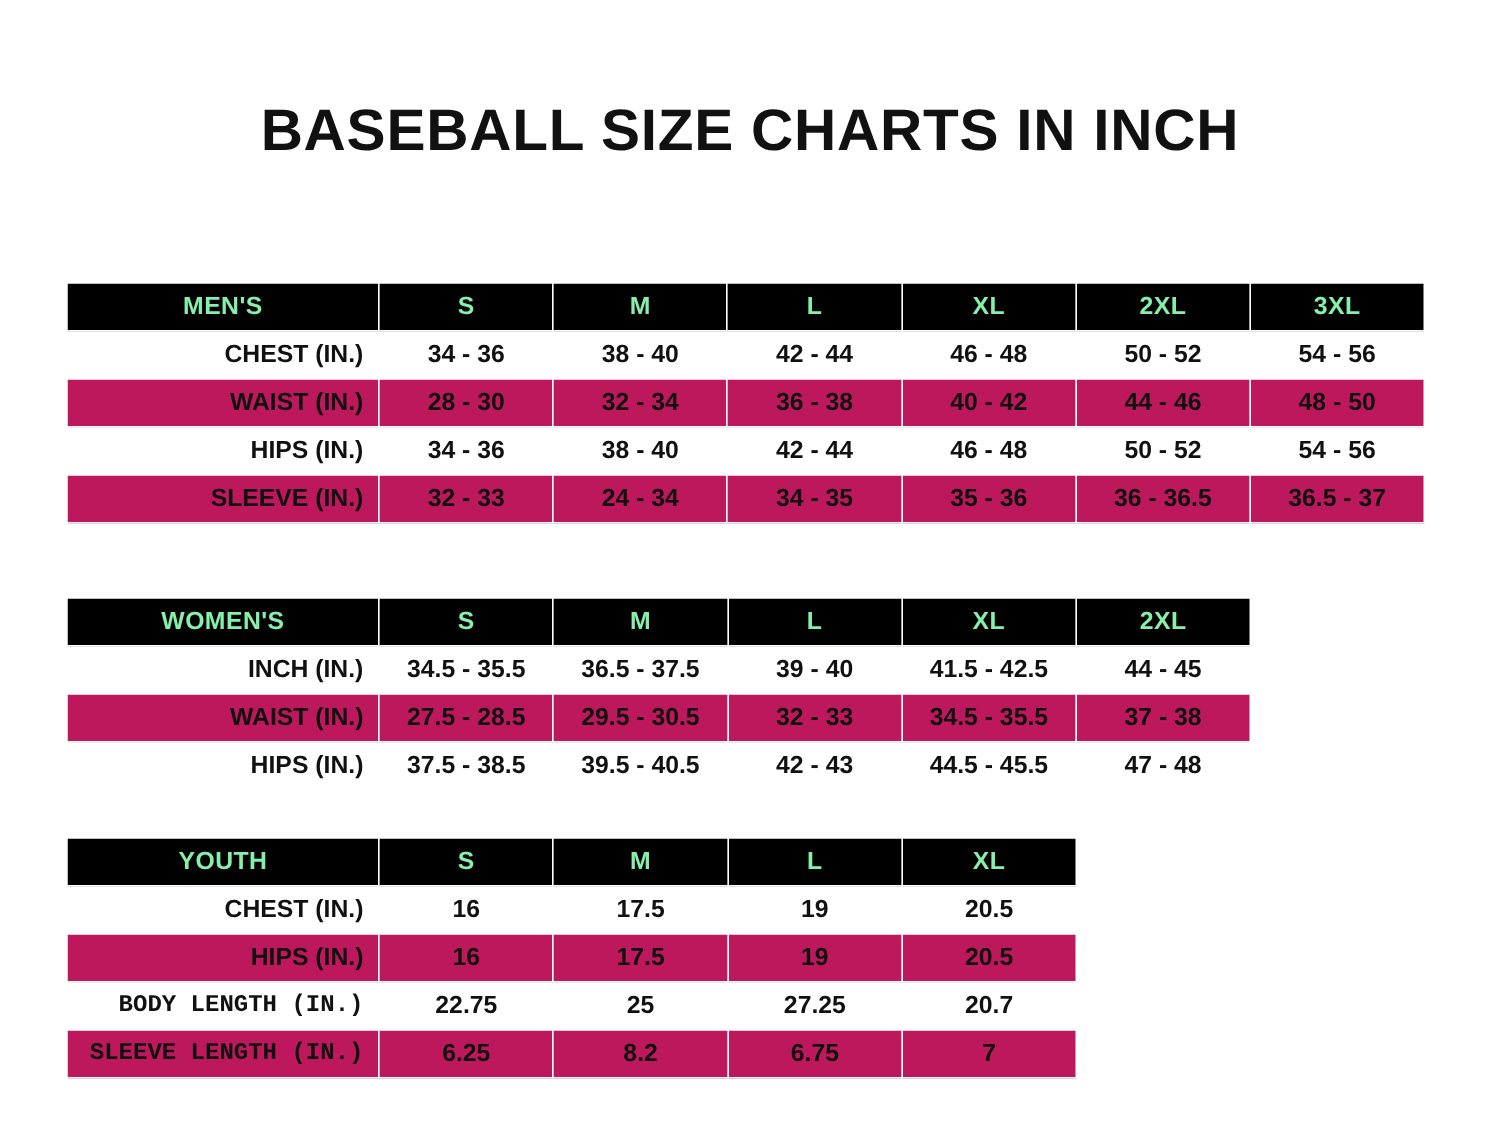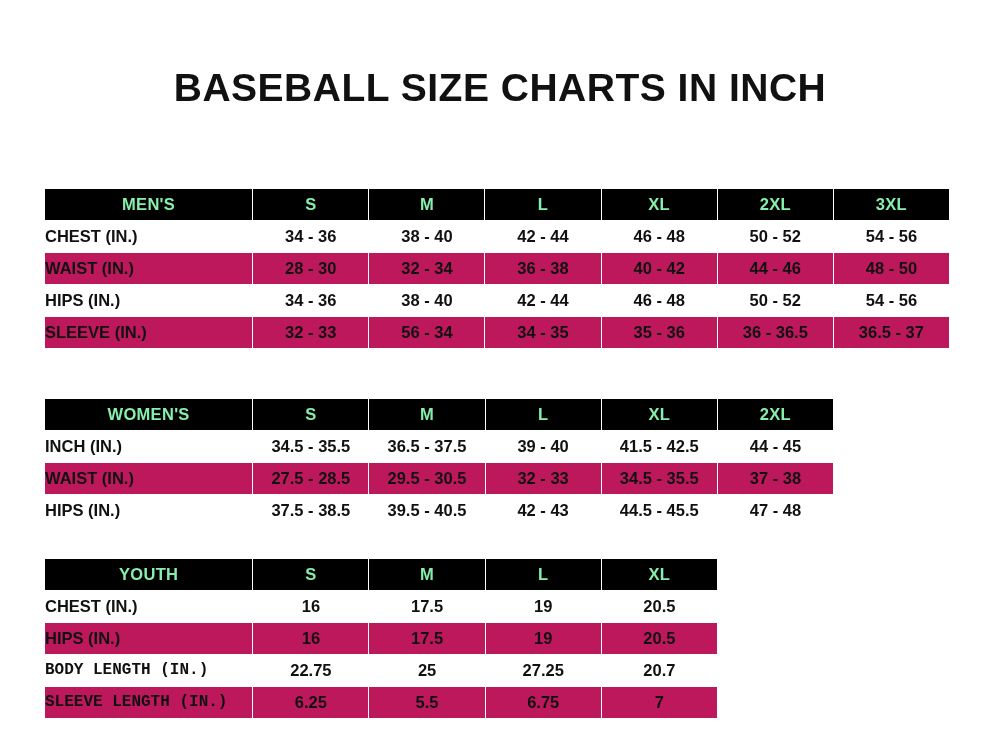--- a/index.html
+++ b/index.html
@@ -51,21 +51,21 @@
   .chart thead th {
     background: #000000;
     color: #86efac;
     font-size: 16.5px;
     letter-spacing: 0.3px;
   }
   .chart thead th.rowlabel-head {
     text-align: center;
   }
   .chart tbody td.rowlabel {
-    text-align: left;
+    text-align: right;
     padding-right: 10px;
     background: #ffffff;
   }
   .chart tbody tr.alt td {
     background: #be185d;
   }
   .chart tbody tr.plain td {
     background: #ffffff;
   }
 
@@ -141,21 +141,21 @@
         <td>34 - 36</td>
         <td>38 - 40</td>
         <td>42 - 44</td>
         <td>46 - 48</td>
         <td>50 - 52</td>
         <td>54 - 56</td>
       </tr>
       <tr class="alt">
         <td class="rowlabel">SLEEVE (IN.)</td>
         <td>32 - 33</td>
-        <td>56 - 34</td>
+        <td>24 - 34</td>
         <td>34 - 35</td>
         <td>35 - 36</td>
         <td>36 - 36.5</td>
         <td>36.5 - 37</td>
       </tr>
     </tbody>
   </table>
 
   <table class="chart" id="womens-chart">
     <colgroup>
@@ -239,20 +239,20 @@
       <tr class="plain">
         <td class="rowlabel wide">BODY LENGTH (IN.)</td>
         <td>22.75</td>
         <td>25</td>
         <td>27.25</td>
         <td>20.7</td>
       </tr>
       <tr class="alt">
         <td class="rowlabel wide">SLEEVE LENGTH (IN.)</td>
         <td>6.25</td>
-        <td>5.5</td>
+        <td>8.2</td>
         <td>6.75</td>
         <td>7</td>
       </tr>
     </tbody>
   </table>
 
 </div>
 
 </body></html>

